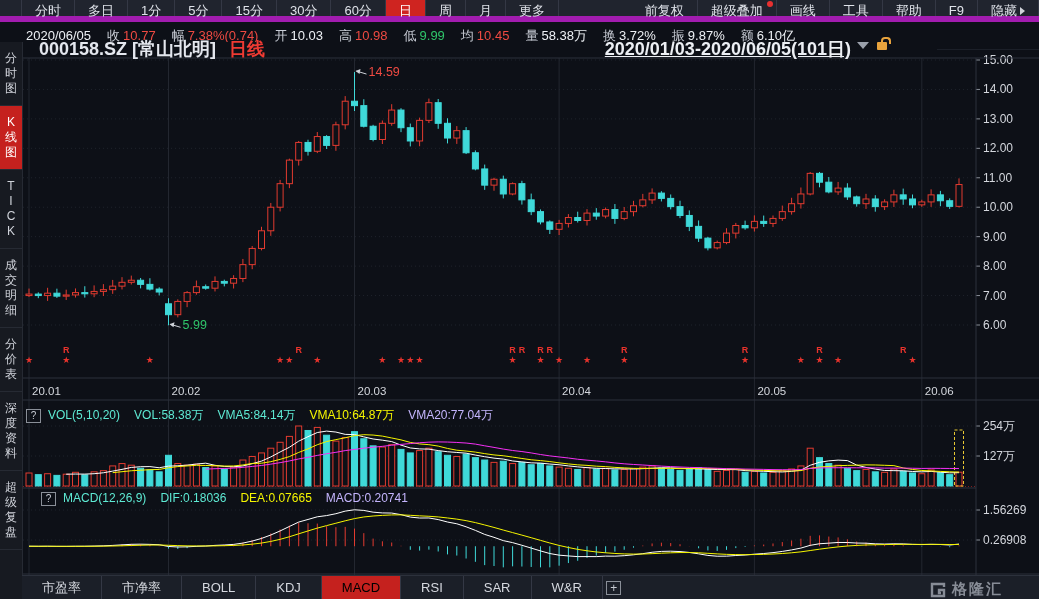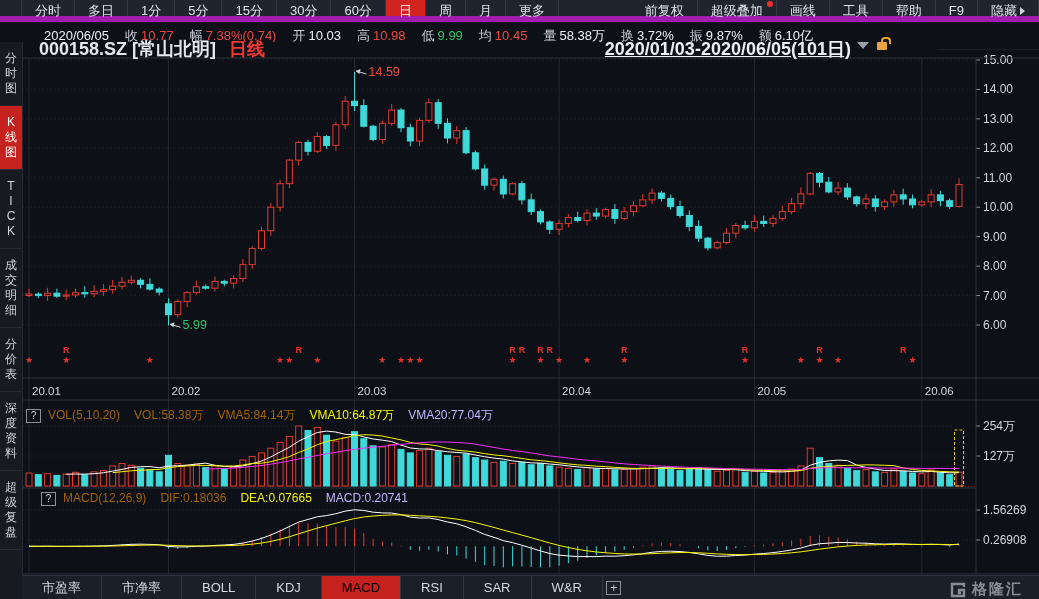--- a/index.html
+++ b/index.html
@@ -10,21 +10,21 @@
   
   .toolbar { position:absolute; left:0; top:0; width:1039px; height:22px; background:#20242e; display:flex; align-items:stretch; font-size:13px; color:#dfe2e9; border-bottom:6px solid #a21caf;}
   .tb-pad { width:22px; border-right:1px solid #343845; }
   .tb-item { position:relative; padding:0 13px; line-height:21px; border-right:1px solid #343845; cursor:default; white-space:nowrap; }
   .tb-item.sel { background:#cf2420; color:#fff; }
   .tb-spacer { flex:1; }
   .dot { position:absolute; top:1px; right:3px; width:6px; height:6px; border-radius:50%; background:#e83030; }
   .arrow-right { display:inline-block; width:0; height:0; border-top:4px solid transparent; border-bottom:4px solid transparent; border-left:5px solid #d0d3da; margin-left:3px; }
 
   
-  .infobar { position:absolute; left:0; top:22px; width:1039px; height:28px; background:#0d1017; display:flex; align-items:center; font-size:13px; padding-left:44px; border-bottom:1px solid #1b1f28; }
+  .infobar { position:absolute; left:0; top:22px; width:1039px; height:28px; background:#0d1017; display:flex; align-items:center; font-size:13px; padding-left:26px; border-bottom:1px solid #1b1f28; }
   .infobar .date { color:#eef1f5; margin-right:16px; }
   .fld { margin-right:16px; white-space:nowrap; }
   .fld .lbl { color:#c9cdd6; margin-right:3px; }
   .c-red { color:#ef4a42; } .c-green { color:#2fc56a; } .c-white { color:#eef1f5; }
 
   
   .sidebar { position:absolute; left:0; top:42px; width:22px; height:557px; background:#171a21; display:flex; flex-direction:column; }
   .sb-item { padding:9px 0; text-align:center; font-size:12px; line-height:15px; color:#d0d3da; border-bottom:1px solid #262a33; cursor:default; }
   .sb-item.sel { background:#c5211e; color:#fff; }
 
@@ -38,30 +38,30 @@
   .ch-range { color:#eceff4; text-decoration:underline; cursor:pointer; }
   .tri-down { display:inline-block; width:0; height:0; border-left:6px solid transparent; border-right:6px solid transparent; border-top:7px solid #9aa0ab; margin-left:6px; }
   .lock { position:relative; display:inline-block; width:10px; height:8px; background:#e8a33d; border-radius:1px; margin-left:8px; }
   .lock:before { content:''; position:absolute; top:-5px; left:4px; width:6px; height:5px; border:2px solid #e8a33d; border-bottom:none; border-radius:4px 4px 0 0; }
 
   svg#chart-svg { position:absolute; left:0; top:0; display:block; }
 
   .pane-header { position:absolute; font-size:12px; line-height:14px; white-space:nowrap; }
   .pane-header span { margin-right:14px; }
   .qbox { display:inline-block; width:15px; height:14px; border:1px solid #8a8f98; color:#c6cad2; font-size:10px; line-height:12px; text-align:center; margin-right:7px; cursor:pointer; }
-  .t-w { color:#a16207; } .t-y { color:#f5f500; } .t-m { color:#c4b5fd; }
+  .t-w { color:#5eead4; } .t-y { color:#f5f500; } .t-m { color:#c4b5fd; }
 
   
   .bottombar { position:absolute; left:22px; top:575px; width:1017px; height:24px; background:#1b1f28; border-top:1px solid #2c313c; display:flex; align-items:flex-end; font-size:13px; color:#d5d8df; }
   .bt-tab { padding:0 20px; line-height:23px; border-right:1px solid #343845; cursor:pointer; white-space:nowrap; }
   .bt-tab.sel { background:#c5211e; color:#000000; }
   .bt-plus { width:22px; line-height:22px; text-align:center; cursor:pointer; color:#c6cad2; }
   .bt-plus i { display:inline-block; width:15px; height:14px; border:1px solid #8a8f98; font-style:normal; font-size:12px; line-height:12px; }
   .bb-spacer { flex:1; }
-  .logo { display:flex; align-items:center; padding-right:16px; color:#878c96; font-size:15px; font-weight:bold; letter-spacing:2px; }
+  .logo { display:flex; align-items:center; padding-right:36px; color:#878c96; font-size:15px; font-weight:bold; letter-spacing:2px; }
   .logo svg { margin-right:5px; }
 </style>
 </head>
 <body>
 
 <div class="app">
 
   <div class="toolbar">
     <div class="tb-pad"></div>
     <div class="tb-item">分时</div>

